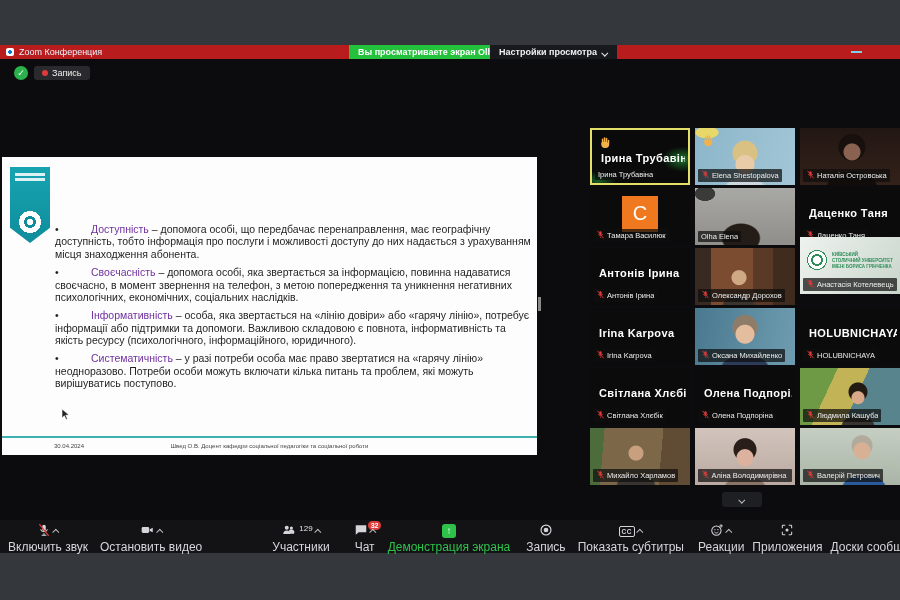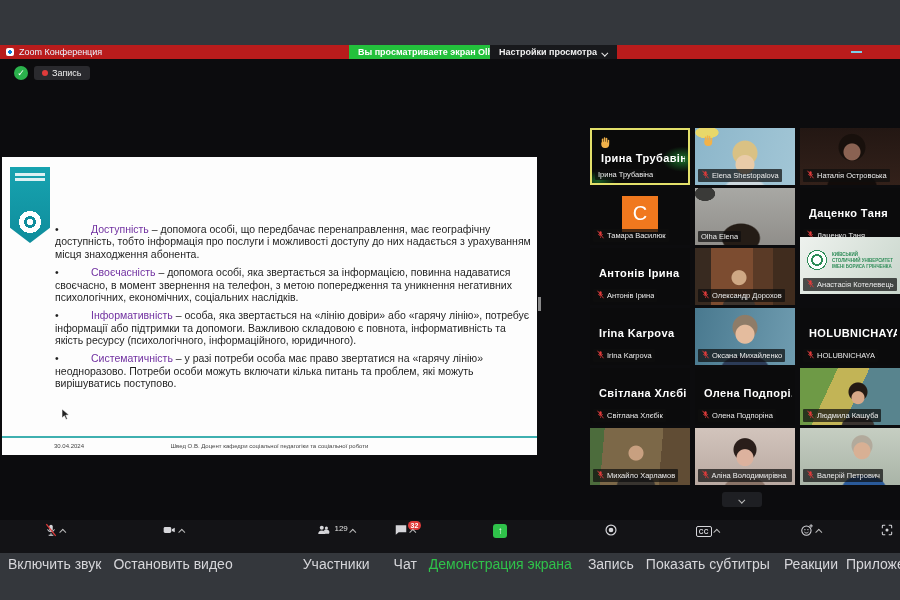--- a/index.html
+++ b/index.html
@@ -124,21 +124,21 @@
 
   .gallery-more { position:absolute; left:722px; top:433px; width:40px; height:15px; background:#1e1f23;
                   border:none; border-radius:3px; display:flex; align-items:center; justify-content:center; cursor:pointer; }
 
   
   .toolbar { position:absolute; left:0; bottom:0; width:900px; height:33px; background:#131316;
              display:flex; align-items:flex-start; padding-top:3px; }
   .tb-item { position:relative; display:flex; flex-direction:column; align-items:center; background:none; border:none;
              color:#d6d6da; cursor:pointer; font-family:inherit; }
   .tb-item .icon-row { display:flex; align-items:center; gap:3px; height:16px; }
-  .tb-item .tb-label { font-size:14px; margin-top:17px; white-space:nowrap; color:#d6d6da; }
+  .tb-item .tb-label { font-size:12px; margin-top:1px; white-space:nowrap; color:#d6d6da; }
   .tb-item.green .tb-label { color:#2fc24a; }
   .tb-count { font-size:8px; color:#e0e0e0; align-self:flex-start; margin-top:1px; }
   .tb-badge { position:absolute; top:-2px; left:14px; background:#e03b3b; color:#fff; font-size:7px; font-weight:bold;
               border-radius:6px; padding:0 3px; line-height:9px; }
   .cc-box { display:flex; align-items:center; justify-content:center; width:16px; height:11px; border:1px solid #d6d6da;
             border-radius:2px; font-size:6.5px; font-weight:bold; letter-spacing:.5px; color:#d6d6da; }
   .share-sq { width:14px; height:14px; background:#2fc24a; border-radius:3px; display:flex; align-items:center;
               justify-content:center; color:#fff; font-size:10px; font-weight:bold; line-height:14px; }
 </style>
 </head>

